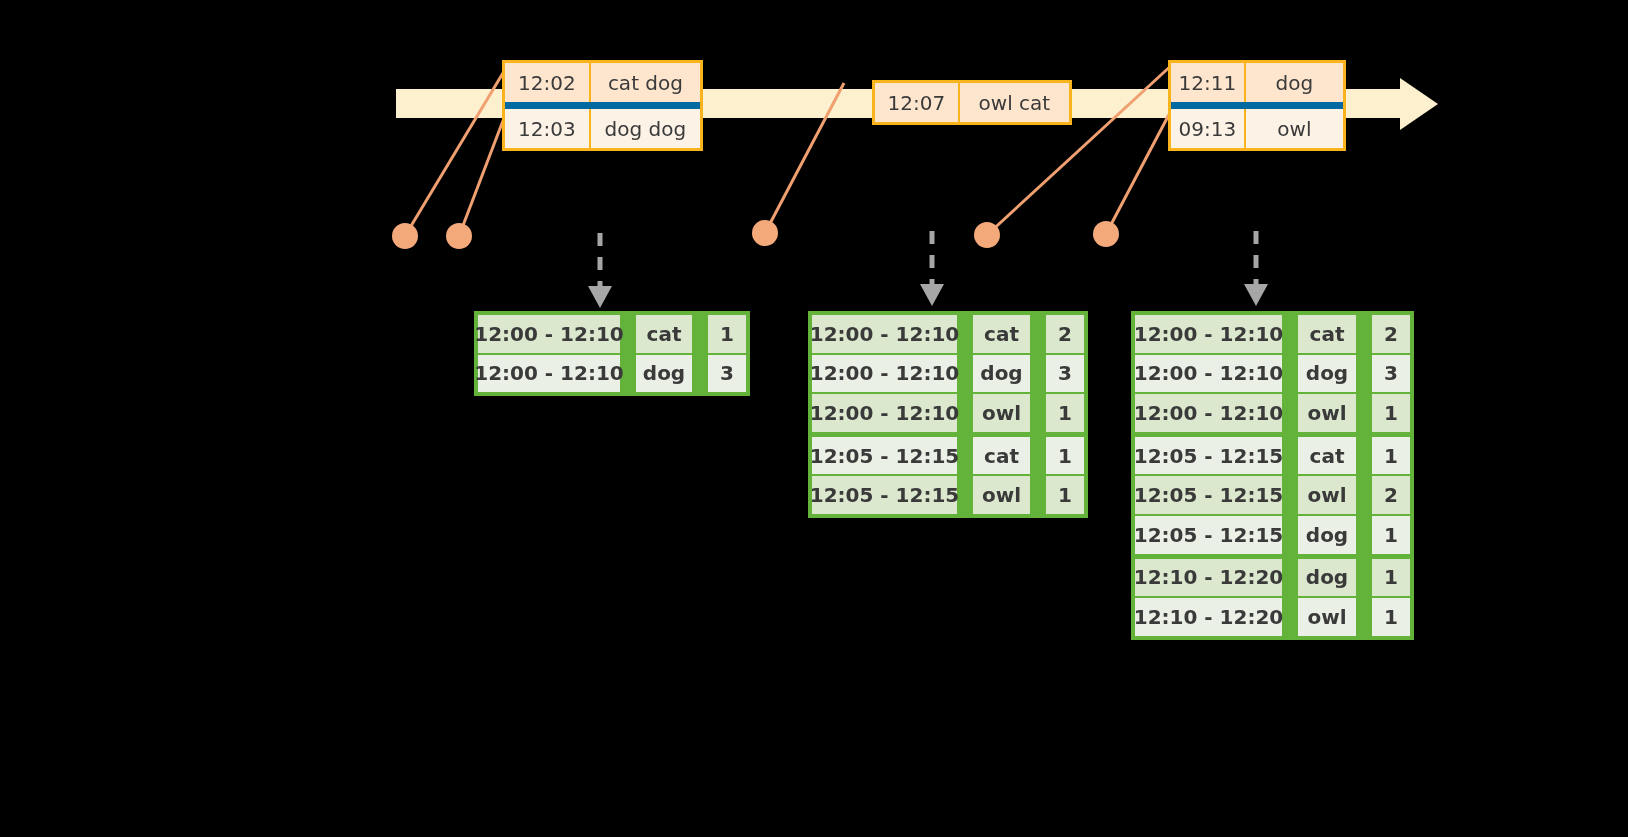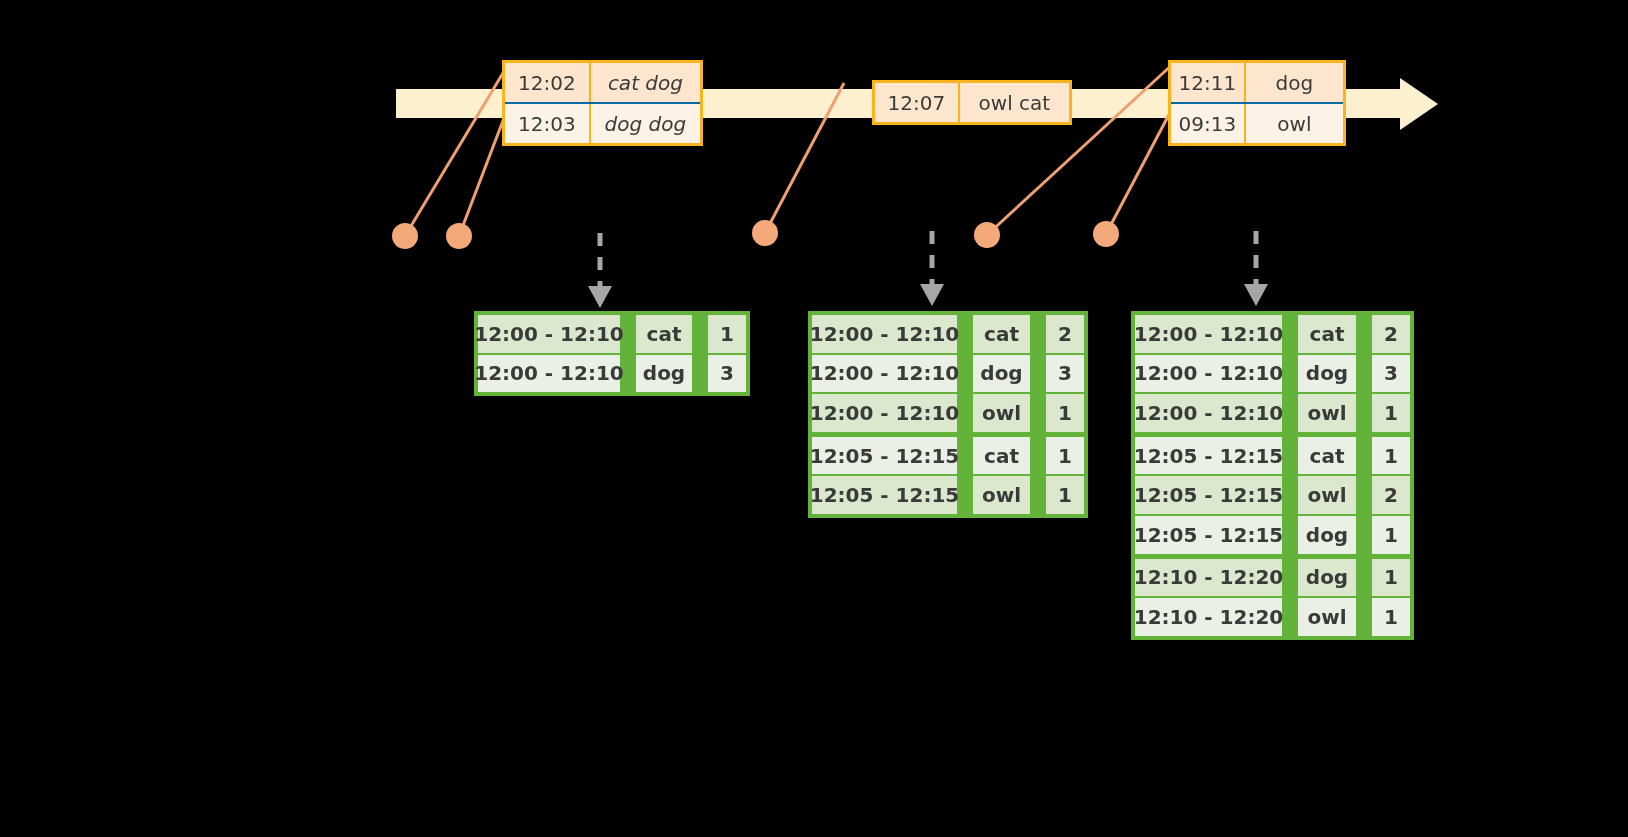--- a/index.html
+++ b/index.html
@@ -21,33 +21,33 @@
     border-top:26px solid transparent;border-bottom:26px solid transparent;
     border-left:38px solid #fdf0ce;
   }
 
   
   .evt{
     position:absolute;border:3px solid #f9b41d;
     box-sizing:border-box;z-index:5;
   }
   .evt-row{display:flex;height:39px;}
-  .evt-row + .evt-row{border-top:2px solid #0369a1;}
+  .evt-row + .evt-row{border-top:7px solid #0369a1;}
   .evt-cell{
     display:flex;align-items:center;justify-content:center;
     font-size:20px;color:#3a3a3a;box-sizing:border-box;
     white-space:nowrap;
   }
   .evt-cell.time{width:88px;border-right:2px solid #f9b41d;}
   .evt-row.r0 .evt-cell{background:#fde6cd;}
   .evt-row.r1 .evt-cell{background:#fdf2e6;}
 
   #evt-a{left:502px;top:60px;width:201px;}
   #evt-a .evt-cell.time{width:88px;}
-  #evt-a .evt-cell.val{width:112px;font-style:italic;}
+  #evt-a .evt-cell.val{width:112px;}
 
   #evt-b{left:872px;top:80px;width:200px;}
   #evt-b .evt-cell.time{width:86px;}
   #evt-b .evt-cell.val{width:111px;}
 
   #evt-c{left:1168px;top:60px;width:178px;}
   #evt-c .evt-cell.time{width:76px;text-align:right;}
   #evt-c .evt-cell.val{width:99px;}
 
   

